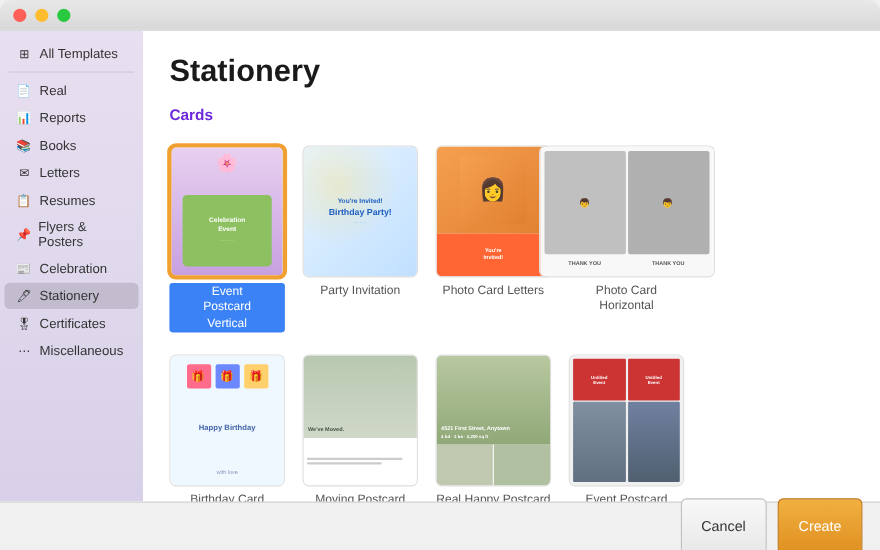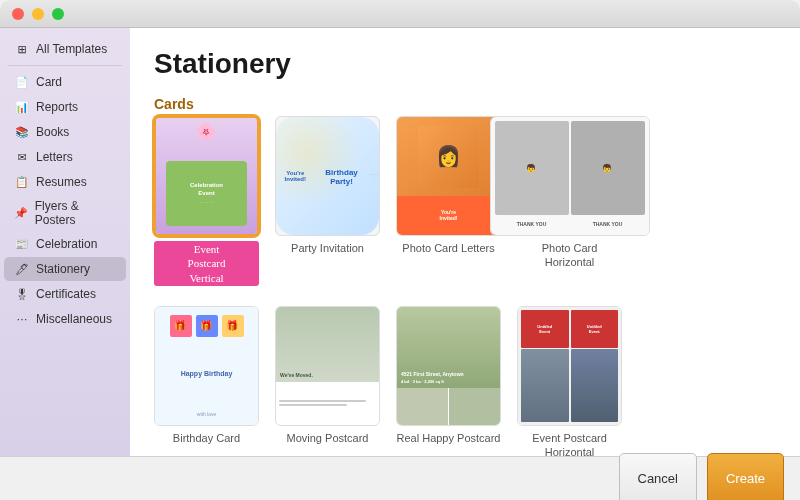--- a/index.html
+++ b/index.html
@@ -86,22 +86,22 @@
     .page-title {
       font-size: 28px;
       font-weight: 600;
       color: #1a1a1a;
       margin-bottom: 16px;
     }
 
     .section-title {
       font-size: 14px;
       font-weight: 600;
-      color: #a16207;
-      margin-bottom: 4px;
+      color: #6d28d9;
+      margin-bottom: 20px;
     }
 
     
     .template-grid {
       display: flex;
       flex-wrap: wrap;
       gap: 16px;
       margin-bottom: 20px;
     }
 
@@ -133,25 +133,24 @@
 
     .template-label {
       font-size: 11px;
       color: #555;
       text-align: center;
       margin-top: 5px;
       line-height: 1.3;
     }
 
     .template-label.selected-label {
-      background: #ec4899;
+      background: #3b82f6;
       color: white;
       border-radius: 3px;
       padding: 1px 22px;
-      font-family: Liberation Serif, serif;
     }
 
     
     .thumb-celebration-vertical {
       background: linear-gradient(to bottom, #e8d0f0, #c8a0e0);
       width: 100%;
       height: 100%;
       display: flex;
       flex-direction: column;
       align-items: center;
@@ -252,21 +251,21 @@
 <div class="app-body">
 
   <div class="sidebar">
     <div class="sidebar-item">
       <span class="sidebar-icon">⊞</span>
       <span>All Templates</span>
     </div>
     <div class="sidebar-divider"></div>
     <div class="sidebar-item">
       <span class="sidebar-icon">📄</span>
-      <span>Card</span>
+      <span>Real</span>
     </div>
     <div class="sidebar-item">
       <span class="sidebar-icon">📊</span>
       <span>Reports</span>
     </div>
     <div class="sidebar-item">
       <span class="sidebar-icon">📚</span>
       <span>Books</span>
     </div>
     <div class="sidebar-item">
@@ -315,21 +314,21 @@
               <div style="font-size:4px;color:#e0f0c0;margin-top:2px;">· · · · · ·</div>
             </div>
           </div>
         </div>
         <span class="template-label selected-label">Event Postcard Vertical</span>
       </div>
 
 
       <div class="template-item">
         <div class="template-thumb">
-          <div style="width:100%;height:100%;background:linear-gradient(135deg,#e8f4ff,#c0e0ff);display:flex;flex-direction:row;align-items:center;justify-content:center;position:relative;overflow:hidden;border-radius:18px;">
+          <div style="width:100%;height:100%;background:linear-gradient(135deg,#e8f4ff,#c0e0ff);display:flex;flex-direction:column;align-items:center;justify-content:center;position:relative;overflow:hidden;">
             <div style="position:absolute;top:0;left:0;right:0;bottom:0;background:radial-gradient(circle at 30% 30%, rgba(255,220,100,0.3), transparent 50%);"></div>
             <div style="font-size:6px;font-weight:bold;color:#2060c0;text-align:center;z-index:1;">You're Invited!</div>
             <div style="font-size:8px;font-weight:bold;color:#2060c0;text-align:center;z-index:1;margin-top:2px;">Birthday Party!</div>
             <div style="font-size:4px;color:#4080e0;text-align:center;z-index:1;margin-top:2px;">· · · · ·</div>
           </div>
         </div>
         <span class="template-label">Party Invitation</span>
       </div>
 
       <div class="template-item">

